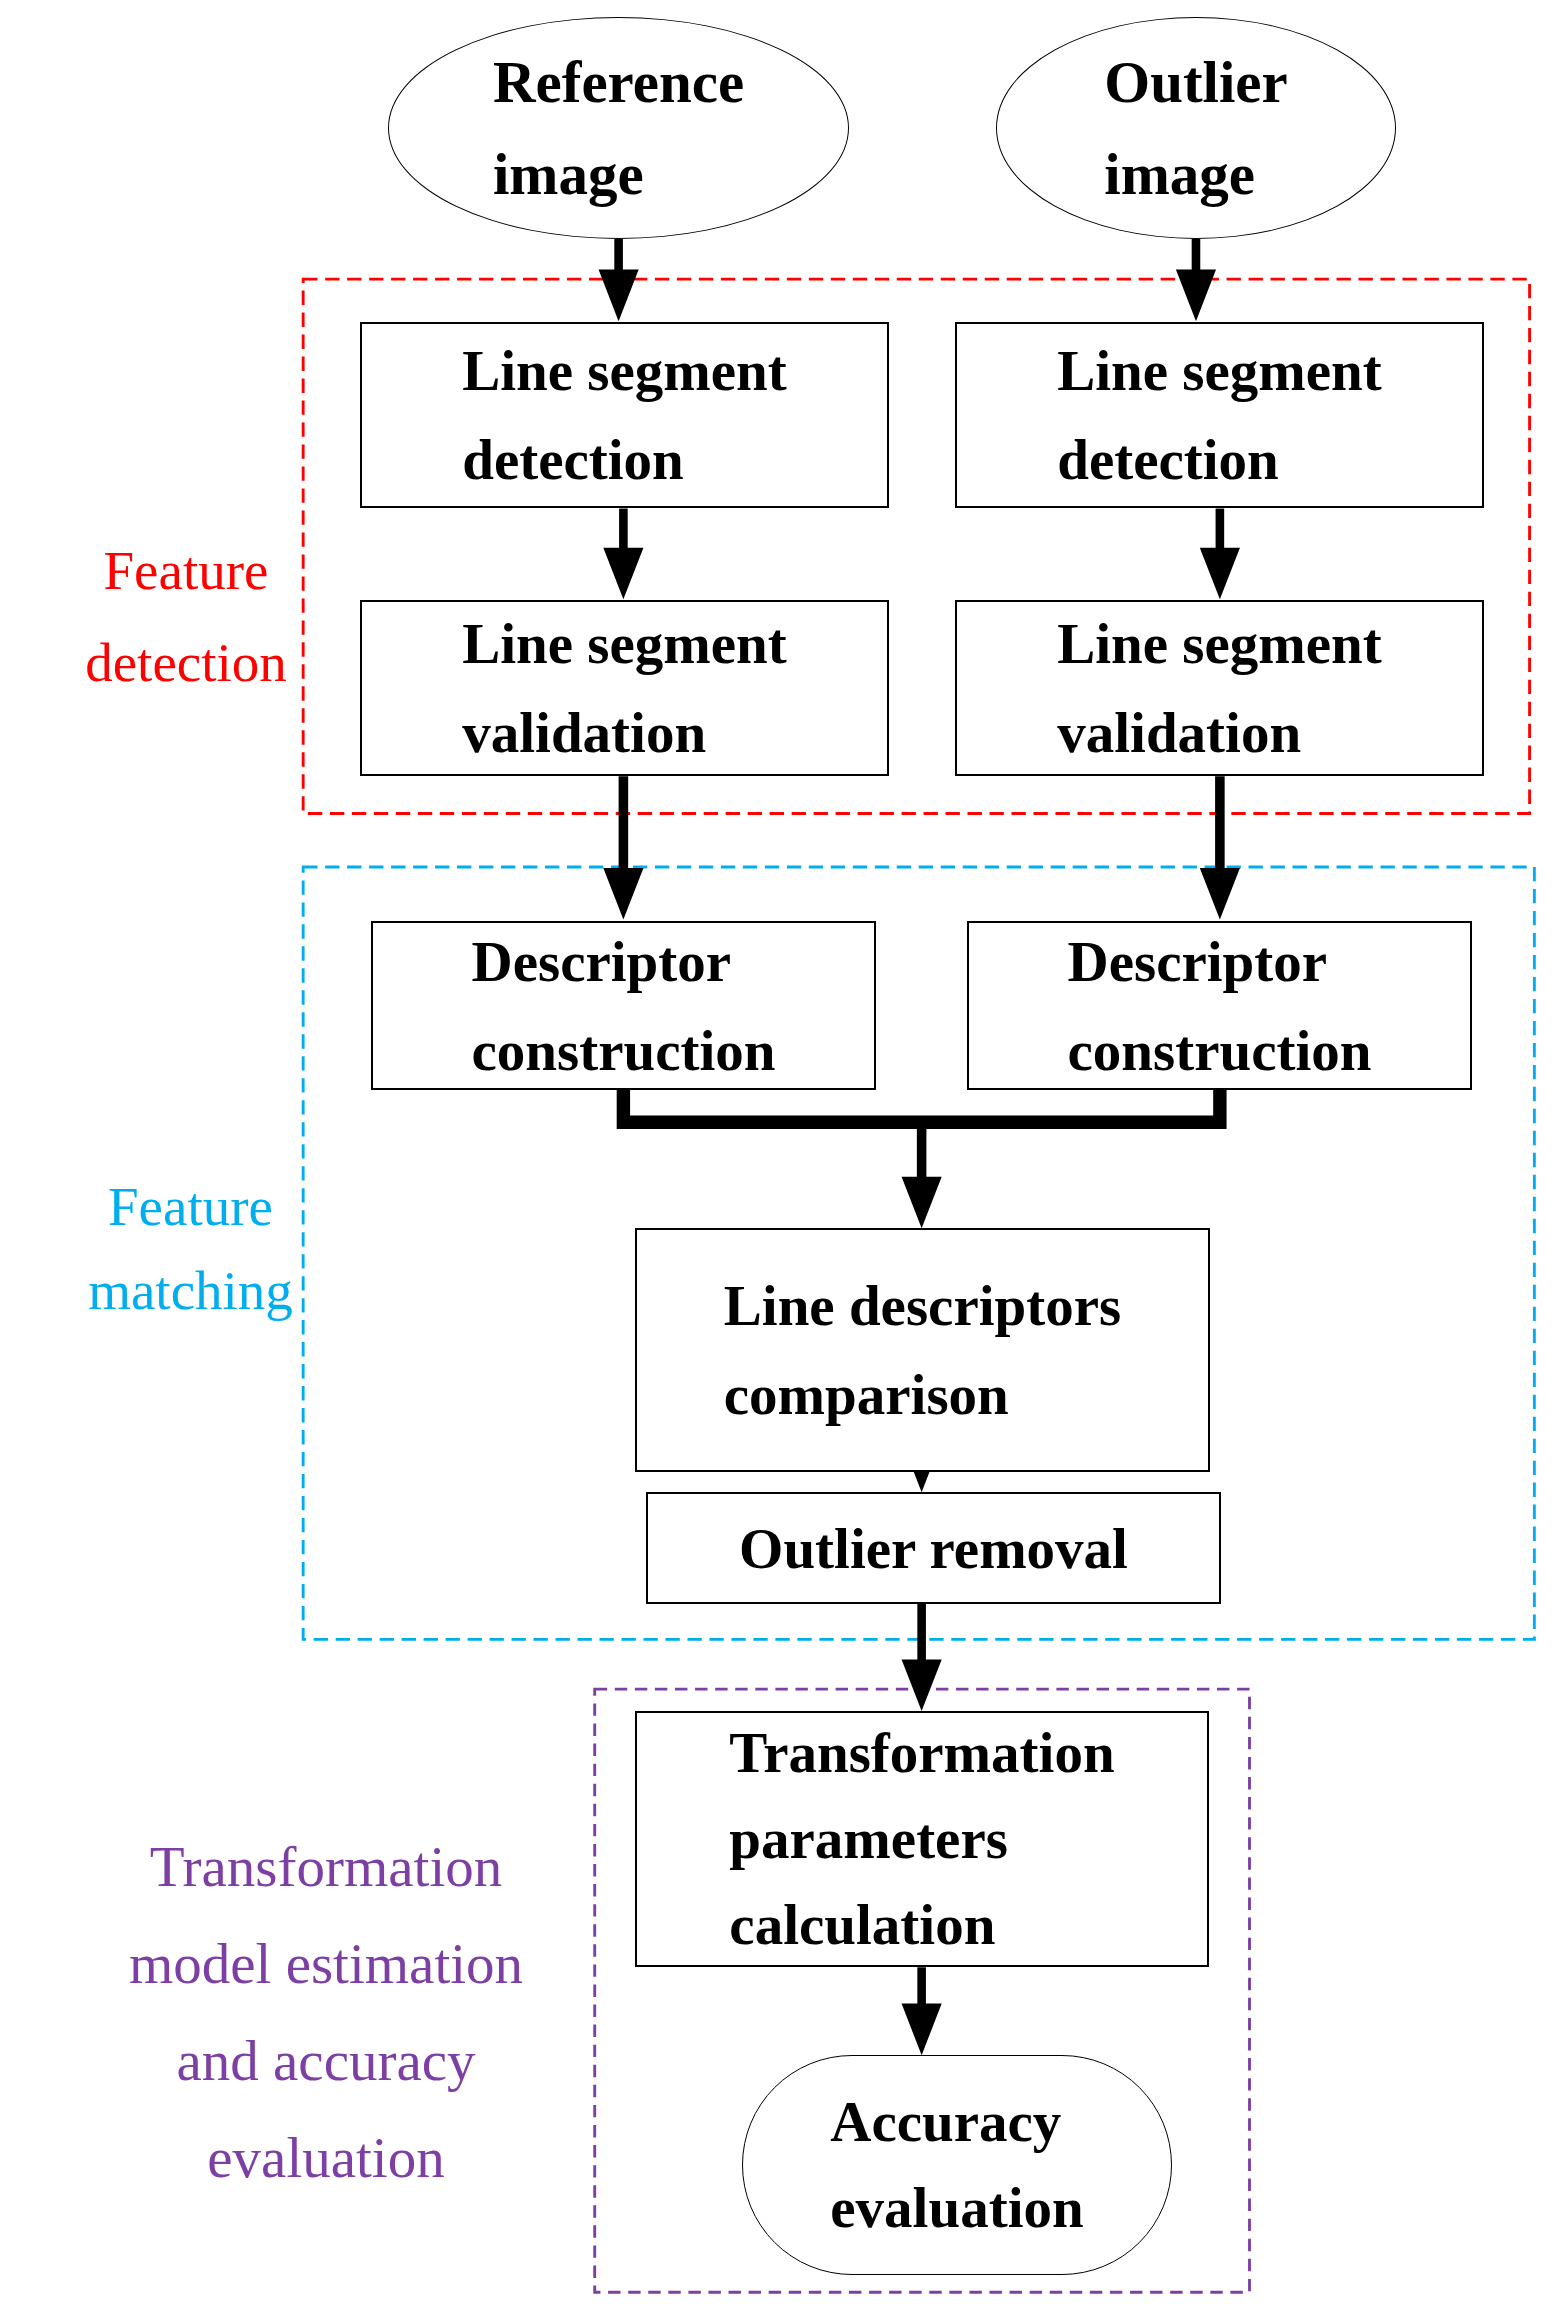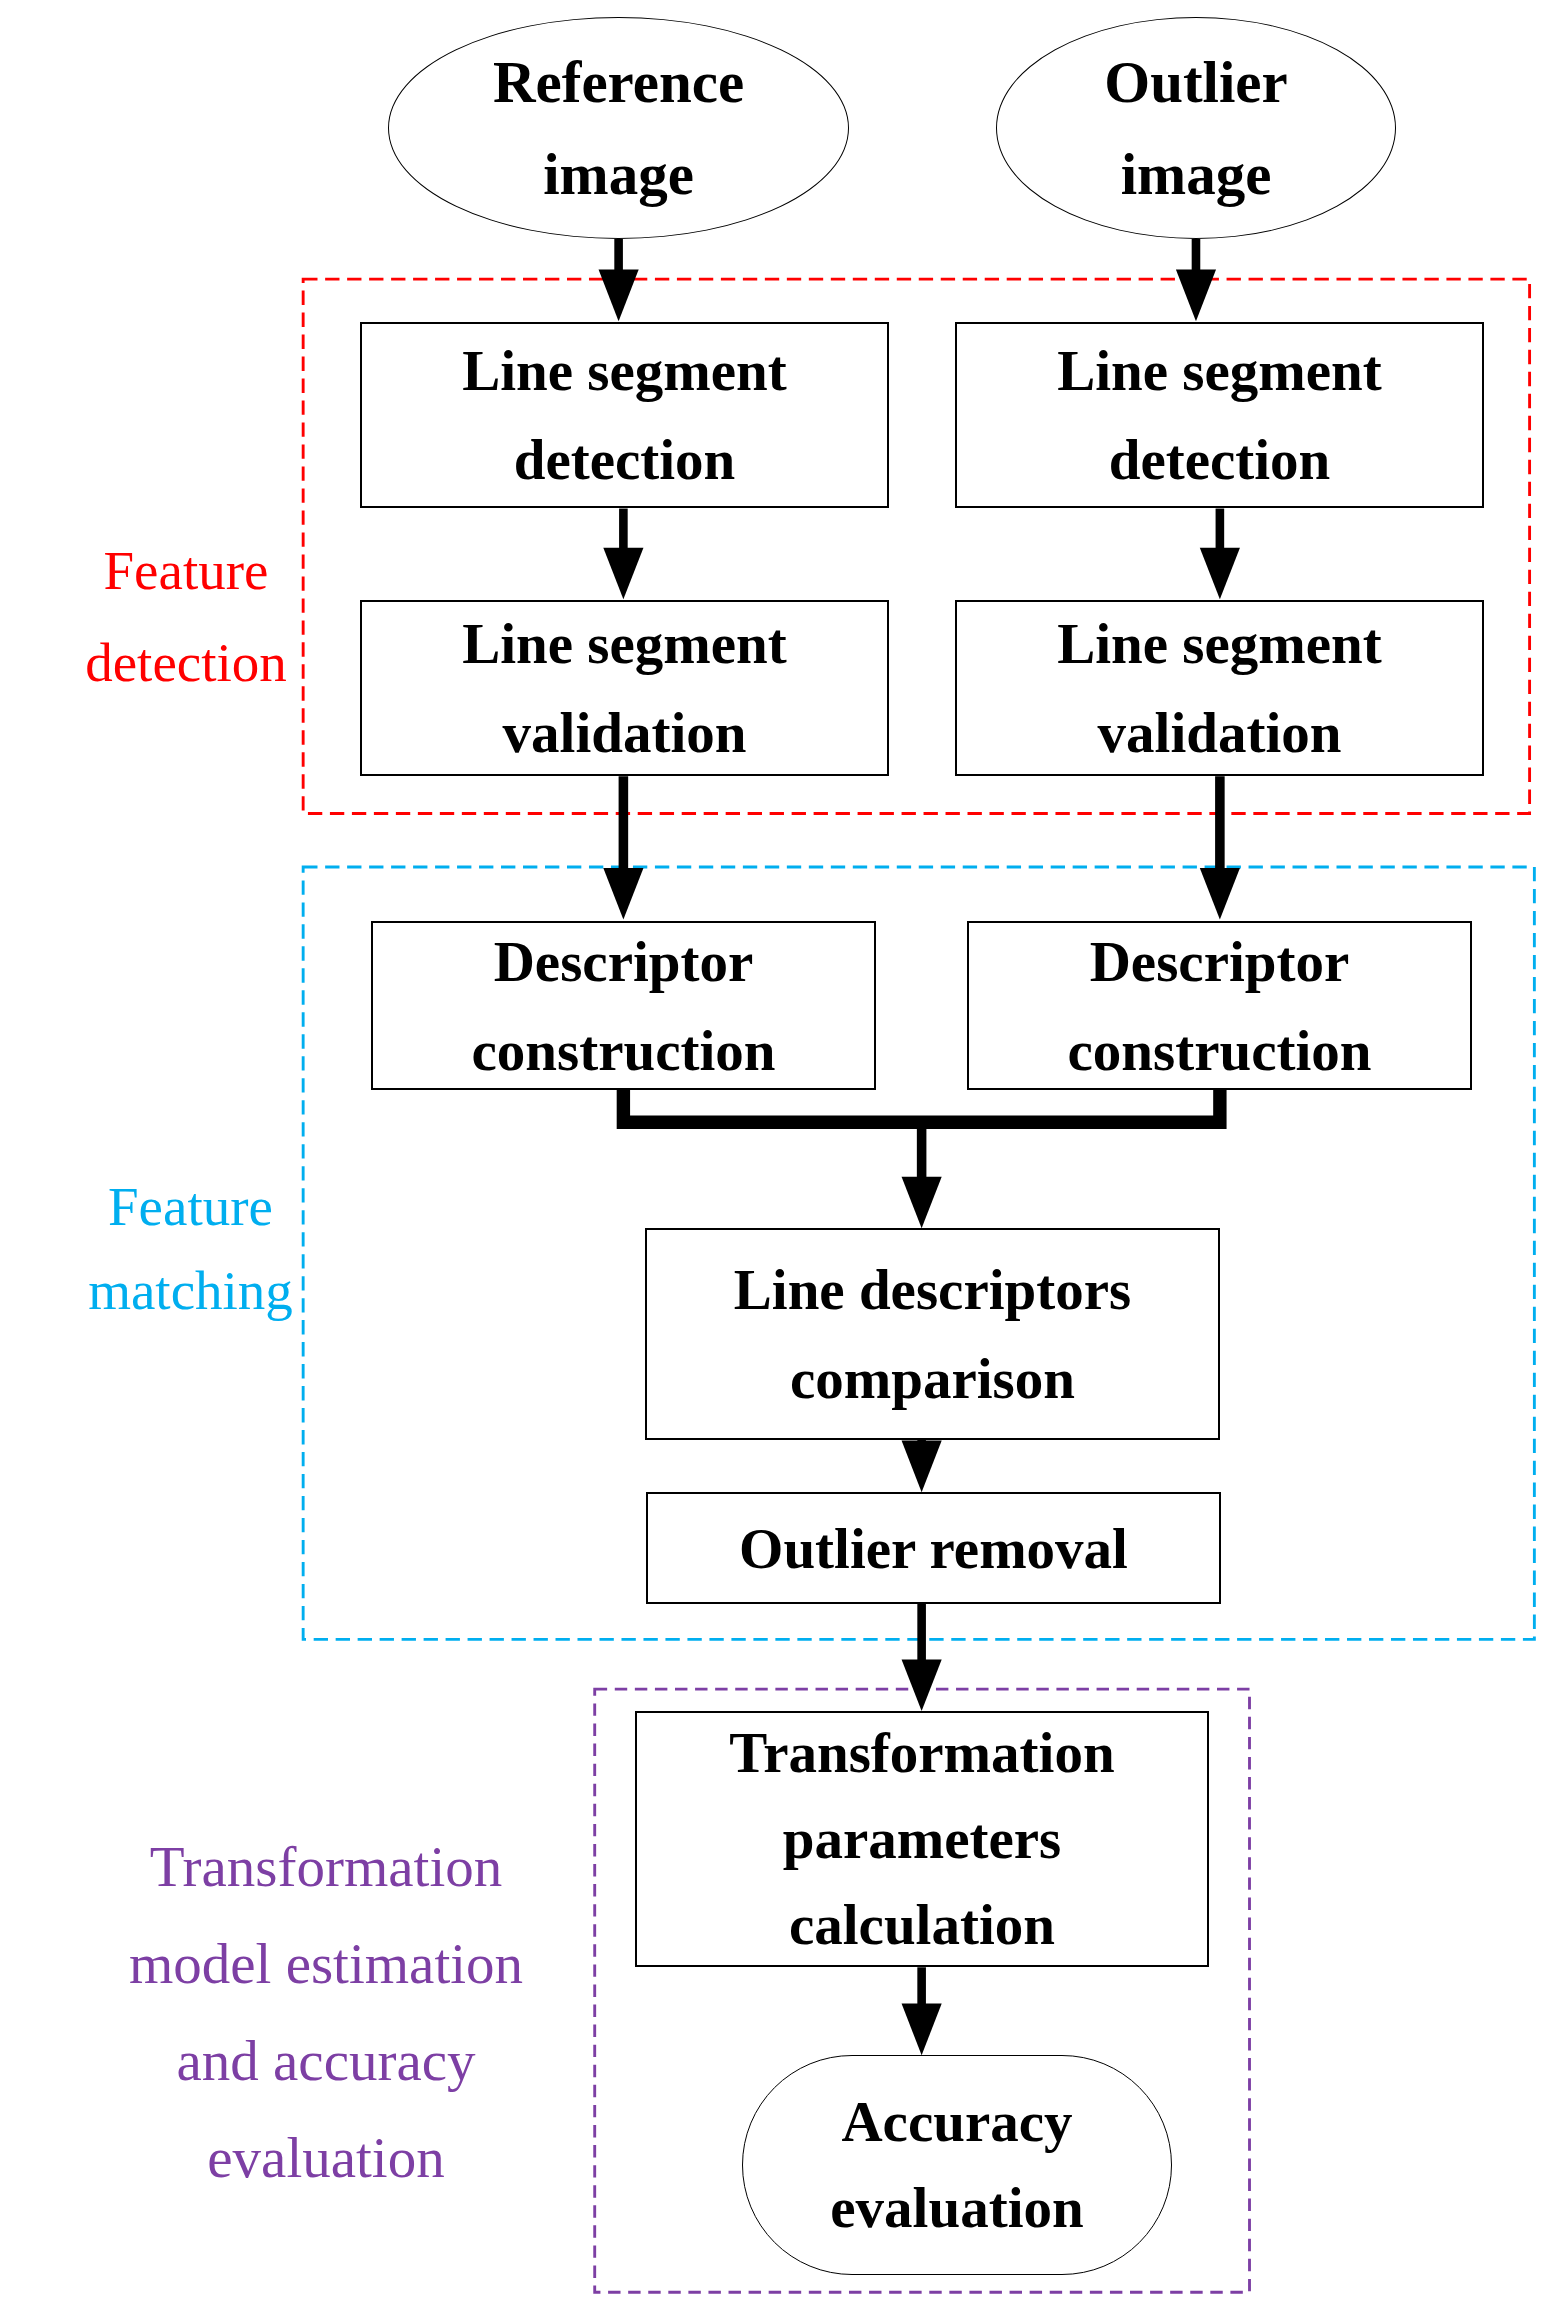--- a/index.html
+++ b/index.html
@@ -16,21 +16,21 @@
   svg.layer{pointer-events:none;}
   .dash{fill:none;stroke-width:3;}
   .dash-red{stroke:var(--detection);stroke-dasharray:15 8;}
   .dash-cyan{stroke:var(--matching);stroke-dasharray:15 8;}
   .dash-purple{stroke:var(--transformation);stroke-dasharray:13 8;}
   .ink-line{stroke:var(--node_border);fill:none;}
   .ink-fill{fill:var(--node_border);stroke:none;}
   .node{
     position:absolute; box-sizing:border-box; background:var(--background);
     display:flex; align-items:center; justify-content:center;
-    text-align:center; white-space:pre-line; color:var(--node_border);
+    text-align:left; white-space:pre-line; color:var(--node_border);
     font-weight:bold; font-size:57px; line-height:89px;font-family:Liberation Serif, serif;
   }
   .rect{border:2.9px solid var(--node_border);}
   .ellipse{border:1.9px solid var(--node_border); border-radius:50%; font-size:59px; line-height:92px;}
   .stadium{border:1.9px solid var(--node_border); border-radius:110px;}
   .stage-label{
     position:absolute; text-align:center; white-space:pre-line;
     font-weight:normal; font-size:55px;margin-left:32px;
   }
   .lbl-detection{color:var(--detection); left:0; top:525px; width:308px; line-height:92px;}
@@ -38,21 +38,21 @@
   .lbl-transformation{color:var(--transformation); left:17px; top:1818px; width:554px; line-height:97px; font-size:57px;}
   
   .n-ref      {left:388px;  top:17px;   width:461px; height:222px;}
   .n-sen      {left:996px; top:17px;   width:400px; height:222px;}
   .n-det-ref  {left:360px;  top:322px;  width:529px; height:186px;}
   .n-det-sen  {left:955px;  top:322px;  width:529px; height:186px;}
   .n-val-ref  {left:360px;  top:600px;  width:529px; height:176px;}
   .n-val-sen  {left:955px;  top:600px;  width:529px; height:176px;}
   .n-desc-ref {left:371px;  top:921px;  width:505px; height:169px;}
   .n-desc-sen {left:967px; top:921px;  width:505px; height:169px;}
-  .n-comp     {left:635px;  top:1228px; width:575px; height:212px;margin-left:10px;}
+  .n-comp     {left:635px;  top:1228px; width:575px; height:244px;}
   .n-out      {left:635px;  top:1492px; width:575px; height:112px; line-height:67px;margin-left:11px;}
   .n-trans    {left:635px;  top:1711px; width:574px; height:256px; line-height:86px;}
   .n-acc      {left:742px;  top:2055px; width:430px; height:220px; line-height:86px;}
 </style>
 </head>
 <body>
 
 <div class="canvas">
 
   <svg class="layer" viewBox="0 0 1639 2427">

